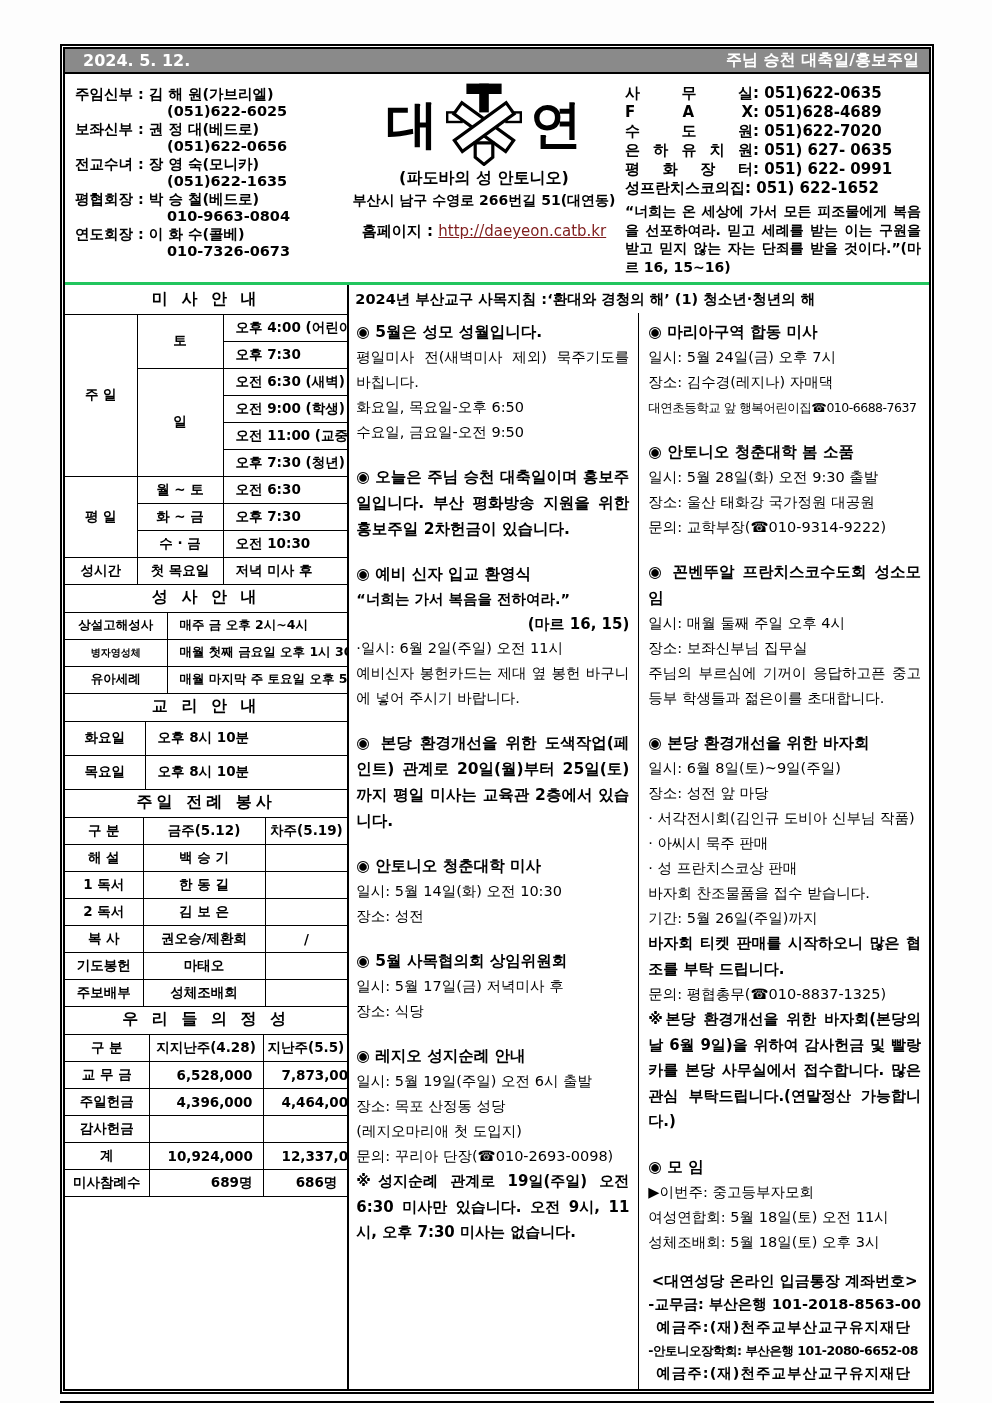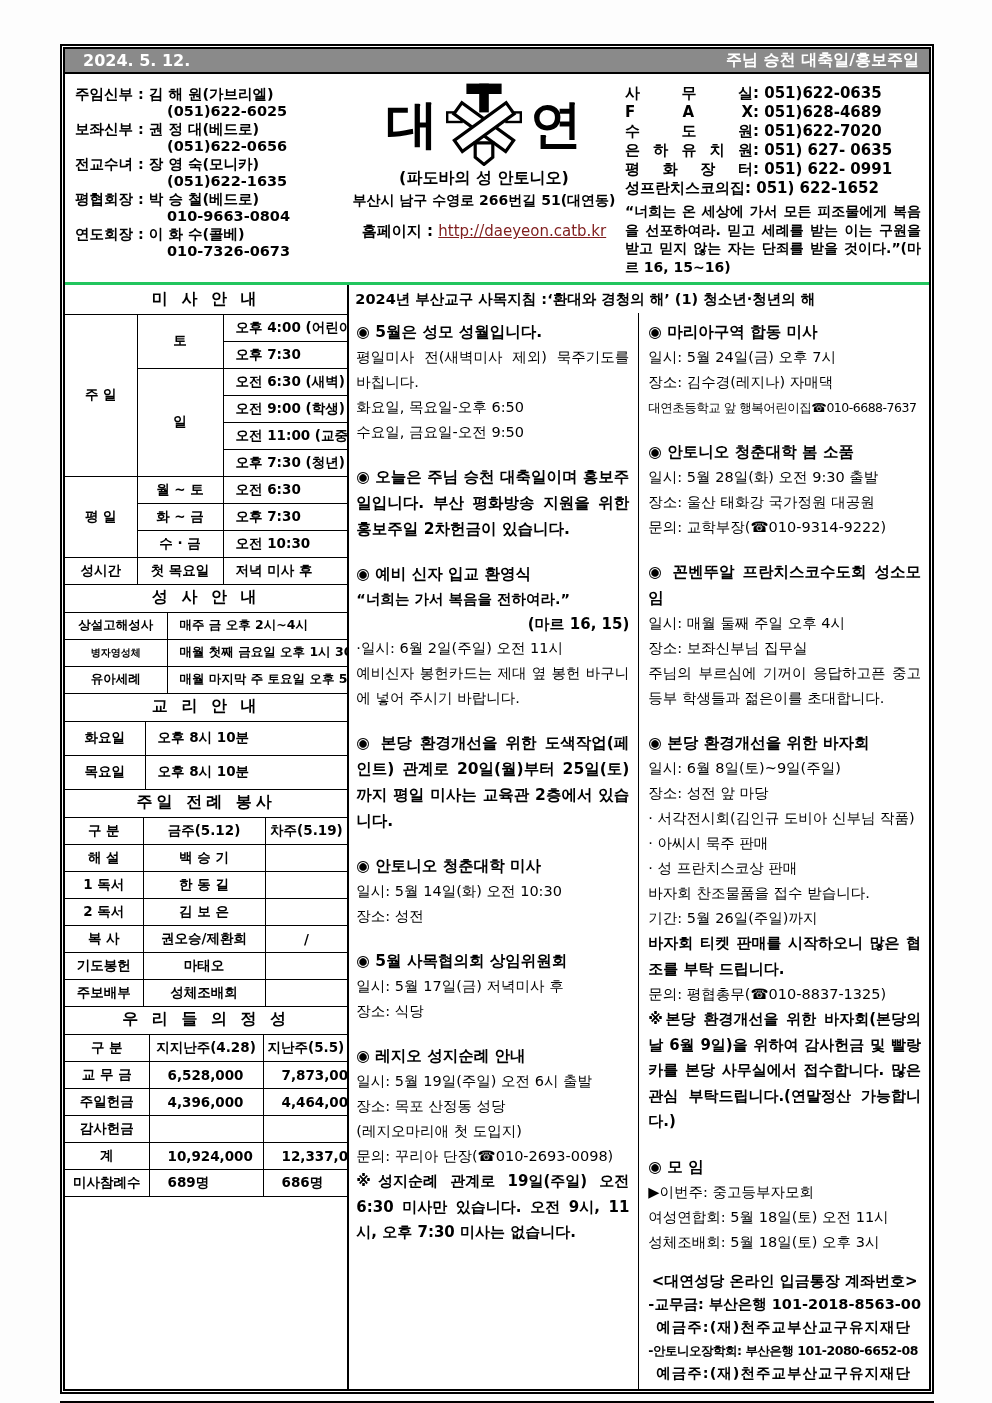--- a/index.html
+++ b/index.html
@@ -57,21 +57,21 @@
   }
   td:first-child { border-left: none; }
   td:last-child { border-right: none; }
   tr:first-child td { border-top: none; }
   .tbl-title td {
     font-size: 16px; font-weight: bold; text-align: center;
     letter-spacing: 4px; height: 29px; border-left: none; border-right: none;
   }
   .c { text-align: center; }
   .t { text-align: left; padding-left: 12px; }
-  .num { padding-right: 10px; padding-left: 18px; }
+  .num { text-align: right; padding-right: 10px; padding-left: 18px; }
 
   
   .notice-area { flex: 1; display: flex; flex-direction: column; }
   .notice-title { font-weight: bold; font-size: 14.5px; padding: 5px 2px 4px 6px; white-space: nowrap; }
   .notice-cols { display: flex; flex: 1; }
   .mid-col { width: 290px; border-right: 1.5px solid #000; padding: 6px 9px 4px 7px; }
   .right-col { flex: 1; padding: 6px 8px 4px 9px; }
 
   .notice { margin-bottom: 19px; }
   .n-head { font-weight: bold; font-size: 15.5px; line-height: 26px; text-align: justify; }

